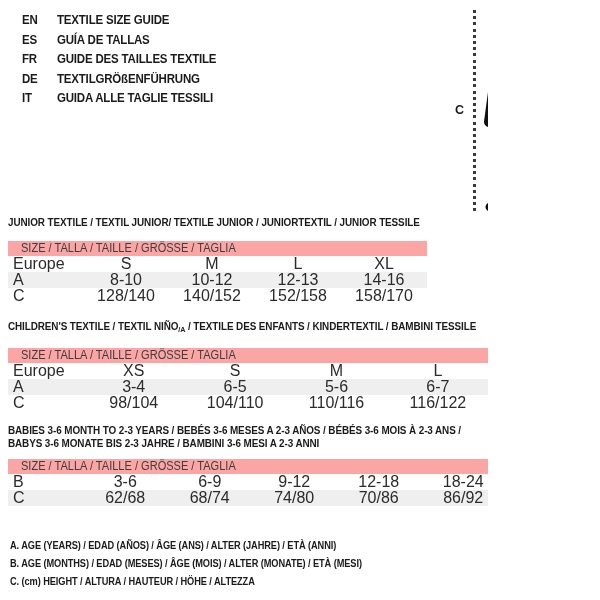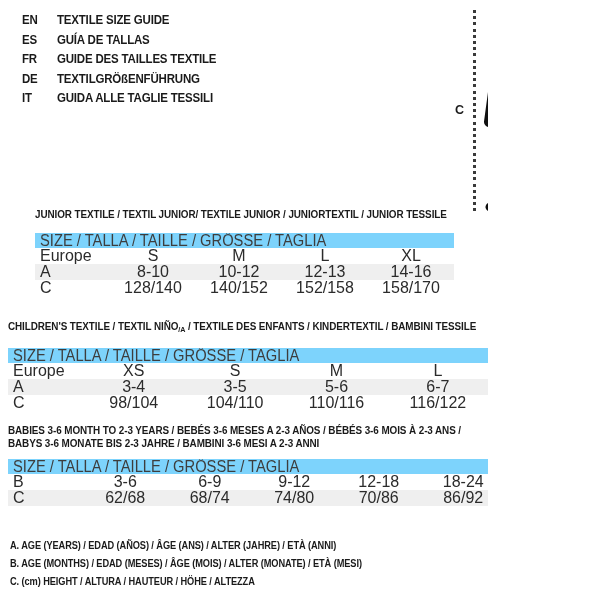--- a/index.html
+++ b/index.html
@@ -16,33 +16,33 @@
   .lang-code{width:38px;flex:0 0 38px;}
   
   .measure-line{
     position:absolute;left:473px;top:10px;width:2.5px;height:202px;
     background:repeating-linear-gradient(to bottom,#3a3a3a 0 3px,transparent 3px 6.2px);
   }
   .c-label{position:absolute;left:455px;top:103px;font-size:12.5px;font-weight:bold;}
   .baby-svg{position:absolute;left:483px;top:6px;}
   
   .section{position:absolute;left:8px;}
-  .sec1{top:208px;width:419px;margin-left:27px;}
+  .sec1{top:216px;width:419px;}
   .sec2{top:320px;width:582px;}
   .sec3{top:424px;width:582px;}
   .tbl-title{
     font-weight:bold;font-size:11px;line-height:13px;letter-spacing:-0.1px;
     transform:scaleX(0.9);transform-origin:0 0;white-space:nowrap;
   }
   .sec1 .tbl-title,.sec2 .tbl-title{margin-bottom:12px;}
   .tbl-gap{height:9px;}
   .sub{font-size:8px;vertical-align:-2px;}
   .size-head{
-    background:#7dd3fc;color:#3d3d3d;font-size:16px;line-height:15px;
-    height:15px;padding-left:5px;white-space:nowrap;overflow:hidden;
+    background:#fca5a5;color:#3d3d3d;font-size:12px;line-height:15px;
+    height:15px;padding-left:13px;white-space:nowrap;overflow:hidden;
   }
   .cond{display:inline-block;transform:scaleX(0.92);transform-origin:0 0;}
   .size-row{display:flex;font-size:16px;line-height:16px;height:16px;color:#2b2b2b;}
   .size-row.shaded{background:#efefef;}
   .cell{flex:1;text-align:center;white-space:nowrap;}
   .cell.label{flex:0 0 70px;text-align:left;padding-left:5px;}
   
   .legend{position:absolute;left:10px;top:536px;}
   .legend-line{
     font-weight:bold;font-size:10.5px;line-height:18px;letter-spacing:-0.1px;
@@ -132,21 +132,21 @@
           <div class="cell label">Europe</div>
           <div class="cell">XS</div>
           <div class="cell">S</div>
           <div class="cell">M</div>
           <div class="cell">L</div>
           <div class="cell">XL</div>
         </div>
         <div class="size-row shaded">
           <div class="cell label">A</div>
           <div class="cell">3-4</div>
-          <div class="cell">3-5</div>
+          <div class="cell">6-5</div>
           <div class="cell">5-6</div>
           <div class="cell">6-7</div>
           <div class="cell">7-8</div>
         </div>
         <div class="size-row">
           <div class="cell label">C</div>
           <div class="cell">98/104</div>
           <div class="cell">104/110</div>
           <div class="cell">110/116</div>
           <div class="cell">116/122</div>

